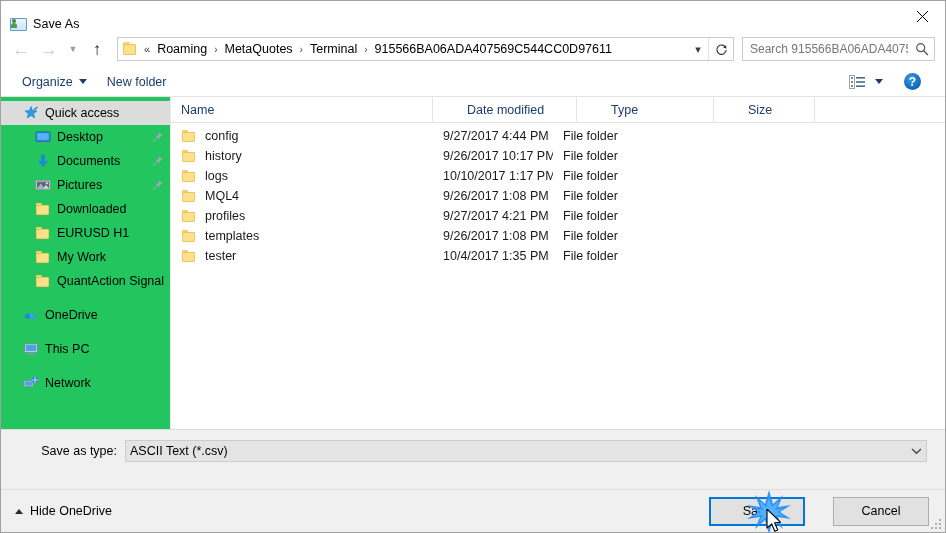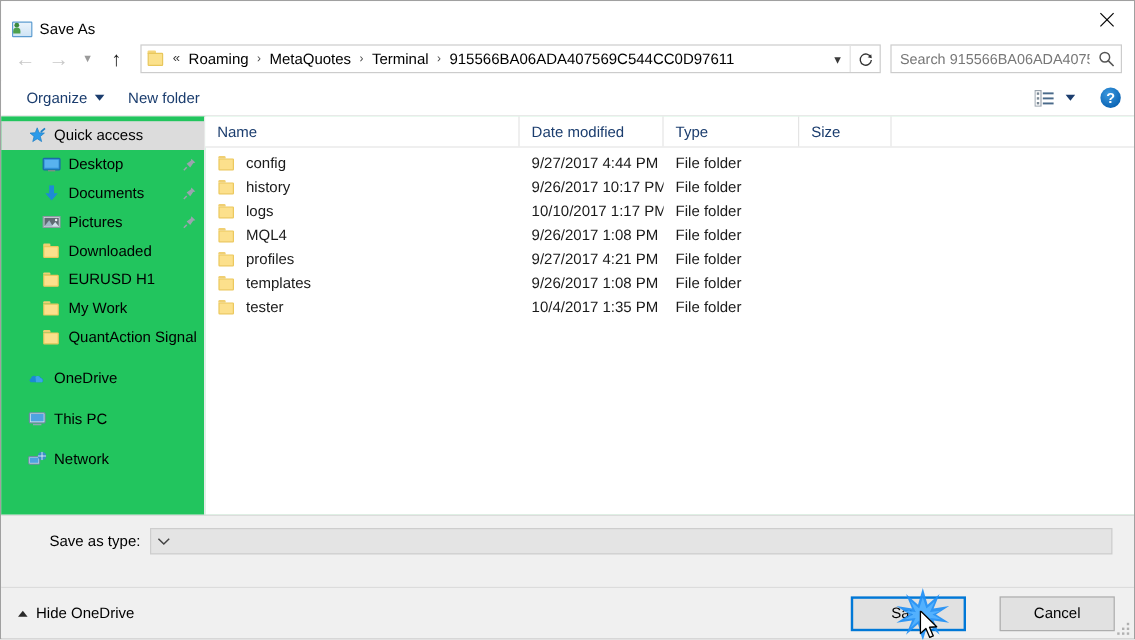--- a/index.html
+++ b/index.html
@@ -183,21 +183,21 @@
   }
 
   
   .cmdbar {
     height: 30px;
     display: flex;
     align-items: center;
     background: #ffffff;
     border-bottom: 1px solid #e4e4e4;
     flex: 0 0 auto;
-    padding: 0 3px 0 14px;
+    padding: 0 16px 0 14px;
     box-sizing: border-box;
   }
   .cmd-item {
     font-size: 12.5px;
     color: #1b3d6e;
     display: flex; align-items: center;
     padding: 3px 7px;
     cursor: default;
     margin-right: 6px;
   }
@@ -290,20 +290,21 @@
     background: #fff;
   }
   .colheaders {
     height: 25px;
     display: flex;
     align-items: flex-start;
     border-bottom: 1px solid #e4e4e4;
     flex: 0 0 auto;
     position: relative;
     background: #fff;
+    gap: 24px;
   }
   .colhead {
     font-size: 12.5px;
     color: #1b3d6e;
     height: 25px;
     display: flex; align-items: center;
     padding-left: 10px;
     box-sizing: border-box;
     border-right: 1px solid #e4e4e4;
     cursor: default;
@@ -792,20 +793,21 @@
           <div class="fcell size" style="width:77px"></div>
         </div>
       </div>
     </div>
   </div>
 
   <div class="footer-form">
     <div class="form-row">
       <div class="form-label">Save as type:</div>
       <div class="combo filetype">
+        <div class="value">ASCII Text (*.csv)</div>
         <div class="chevbtn">
           <svg width="11" height="8" viewBox="0 0 11 8">
             <polyline points="1,2 5.5,6.3 10,2" fill="none" stroke="#444" stroke-width="1.3"></polyline>
           </svg>
         </div>
       </div>
     </div>
   </div>
 
   <div class="bottombar">

